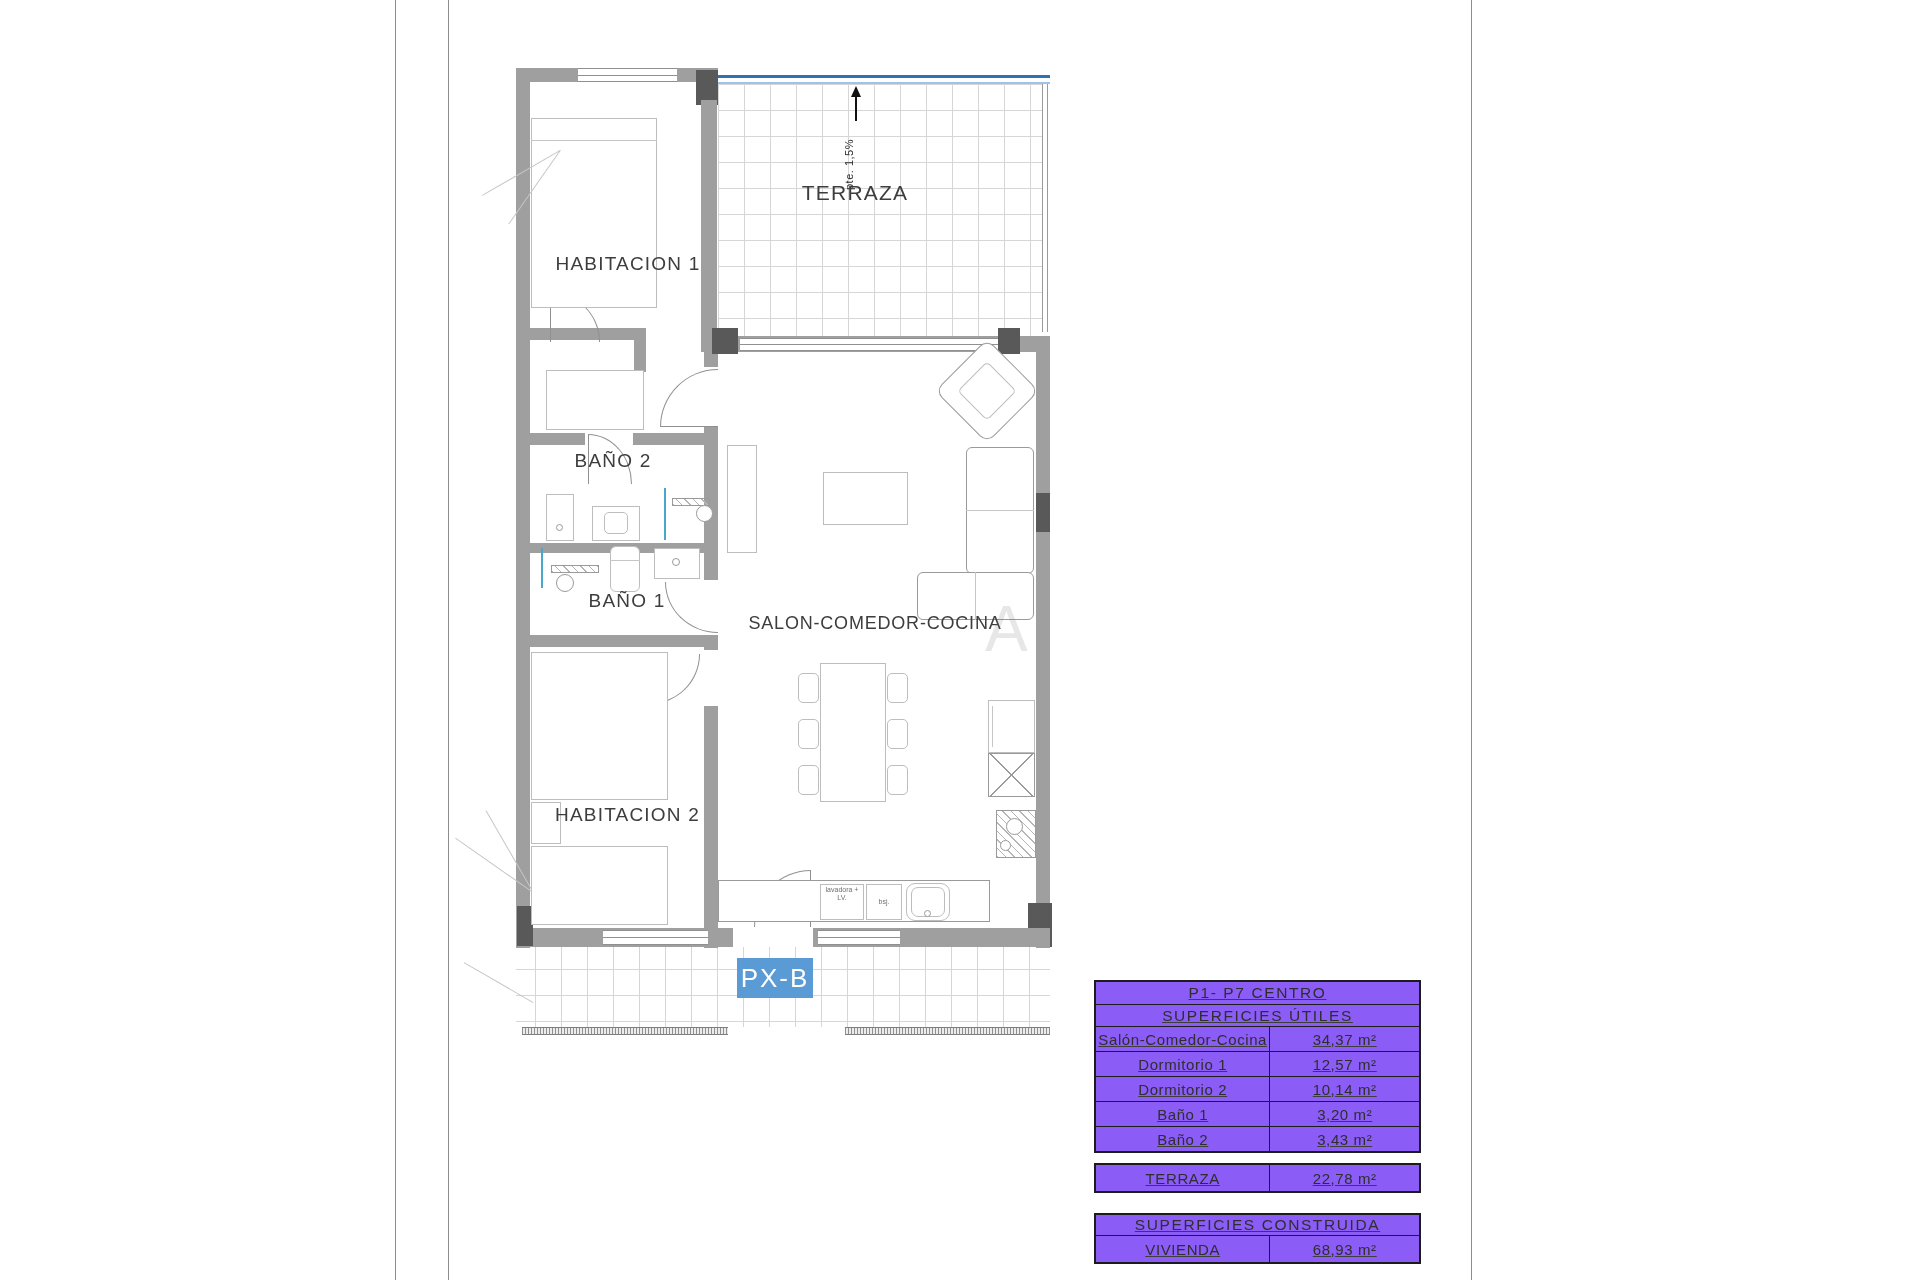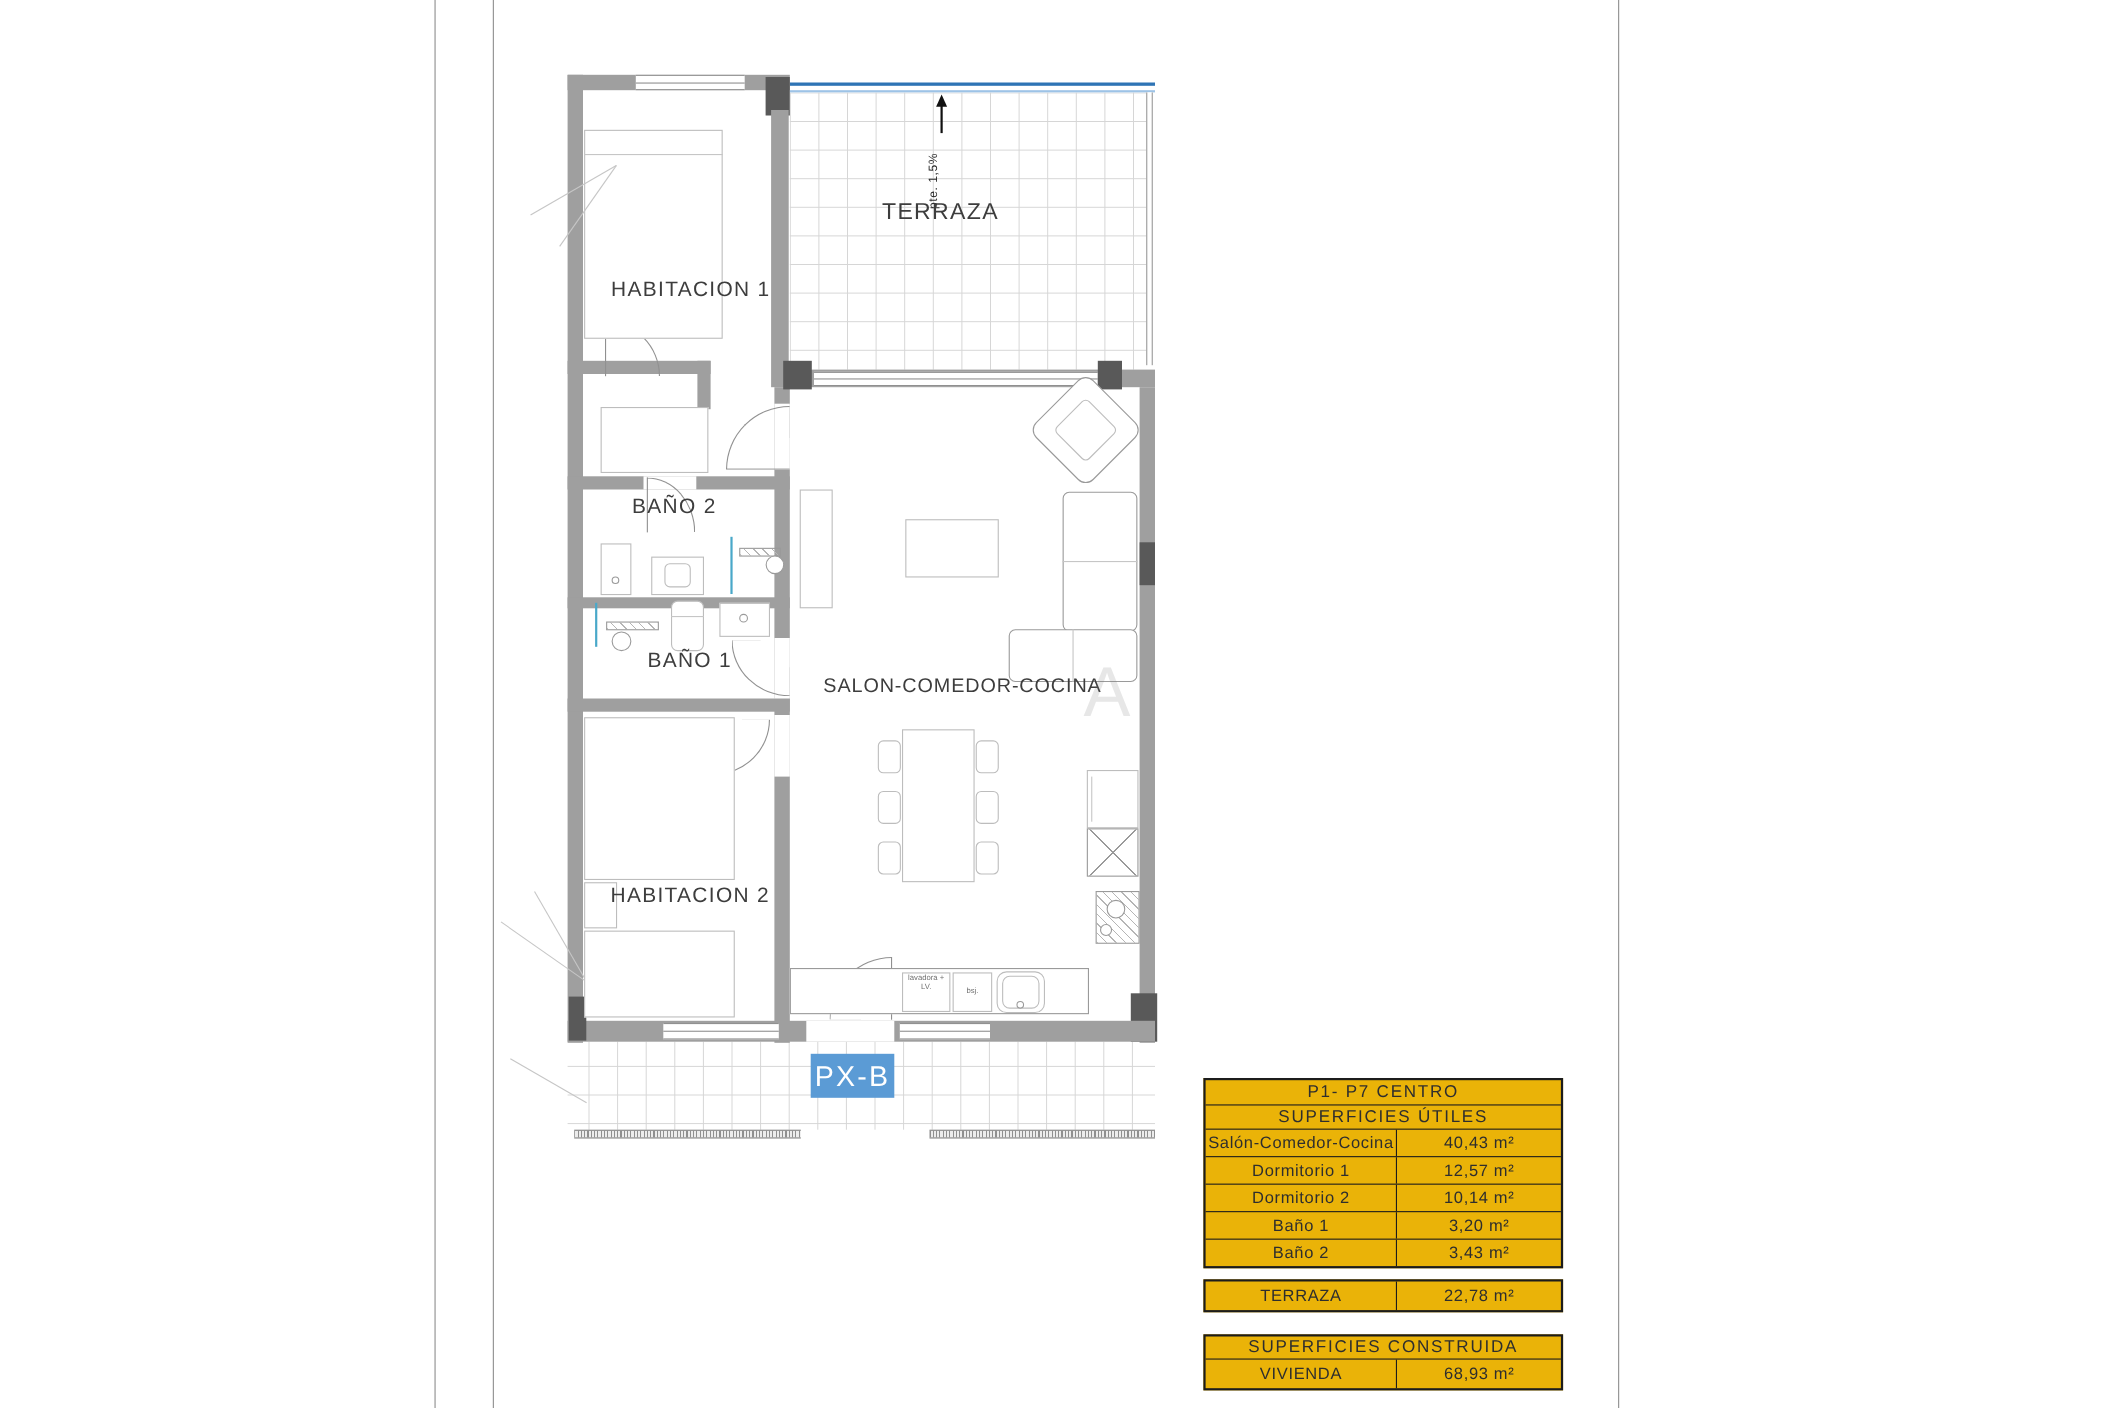--- a/index.html
+++ b/index.html
@@ -33,21 +33,21 @@
           linear-gradient(45deg,transparent calc(50% - .6px),#9a9a9a calc(50% - .6px) calc(50% + .6px),transparent calc(50% + .6px)),
           linear-gradient(135deg,transparent calc(50% - .6px),#9a9a9a calc(50% - .6px) calc(50% + .6px),transparent calc(50% + .6px));}
   .hatch45{position:absolute;border:1.2px solid #9a9a9a;box-sizing:border-box;
         background:repeating-linear-gradient(45deg,#b5b5b5 0 1px,transparent 1px 6px);}
   .circ{position:absolute;border:1.2px solid #9a9a9a;border-radius:50%;background:#fff;box-sizing:border-box;}
   .rlabel{position:absolute;font-size:19px;letter-spacing:1.2px;color:var(--txt);
           text-align:center;white-space:nowrap;font-weight:400;}
   .tinytxt{position:absolute;font-size:7px;line-height:8px;color:#6f6f6f;text-align:center;}
   .tag{position:absolute;display:flex;align-items:center;justify-content:center;
        color:#fff;font-size:26px;letter-spacing:2px;}
-  .tbl{position:absolute;border:2px solid var(--tblB);background:#eab308;box-sizing:border-box;}
+  .tbl{position:absolute;border:2px solid var(--tblB);background:#8b5cf6;box-sizing:border-box;text-decoration:underline;}
   .trow{display:flex;border-top:1.5px solid var(--tblB);align-items:stretch;}
   .trow:first-child{border-top:0;}
   .tcell{display:flex;align-items:center;justify-content:center;font-size:15px;
          letter-spacing:.6px;color:#2e2e2e;}
   .tname{width:54%;border-right:1.5px solid var(--tblB);box-sizing:border-box;}
   .tval{flex:1;}
   .thead{width:100%;display:flex;align-items:center;justify-content:center;
          font-size:15.5px;letter-spacing:1.6px;color:#2e2e2e;}
   .wm{position:absolute;font-size:64px;color:rgba(120,120,120,0.18);font-weight:400;}
 </style>
@@ -190,21 +190,21 @@
 
 <div class="tbl" style="left:1094px;top:980px;width:327px">
   <div class="trow" style="height:22px">
     <div class="thead">P1- P7 CENTRO</div>
   </div>
   <div class="trow" style="height:21px">
     <div class="thead">SUPERFICIES ÚTILES</div>
   </div>
   <div class="trow" style="height:24px">
     <div class="tcell tname">Salón-Comedor-Cocina</div>
-    <div class="tcell tval">40,43 m²</div>
+    <div class="tcell tval">34,37 m²</div>
   </div>
   <div class="trow" style="height:24px">
     <div class="tcell tname">Dormitorio 1</div>
     <div class="tcell tval">12,57 m²</div>
   </div>
   <div class="trow" style="height:24px">
     <div class="tcell tname">Dormitorio 2</div>
     <div class="tcell tval">10,14 m²</div>
   </div>
   <div class="trow" style="height:24px">

